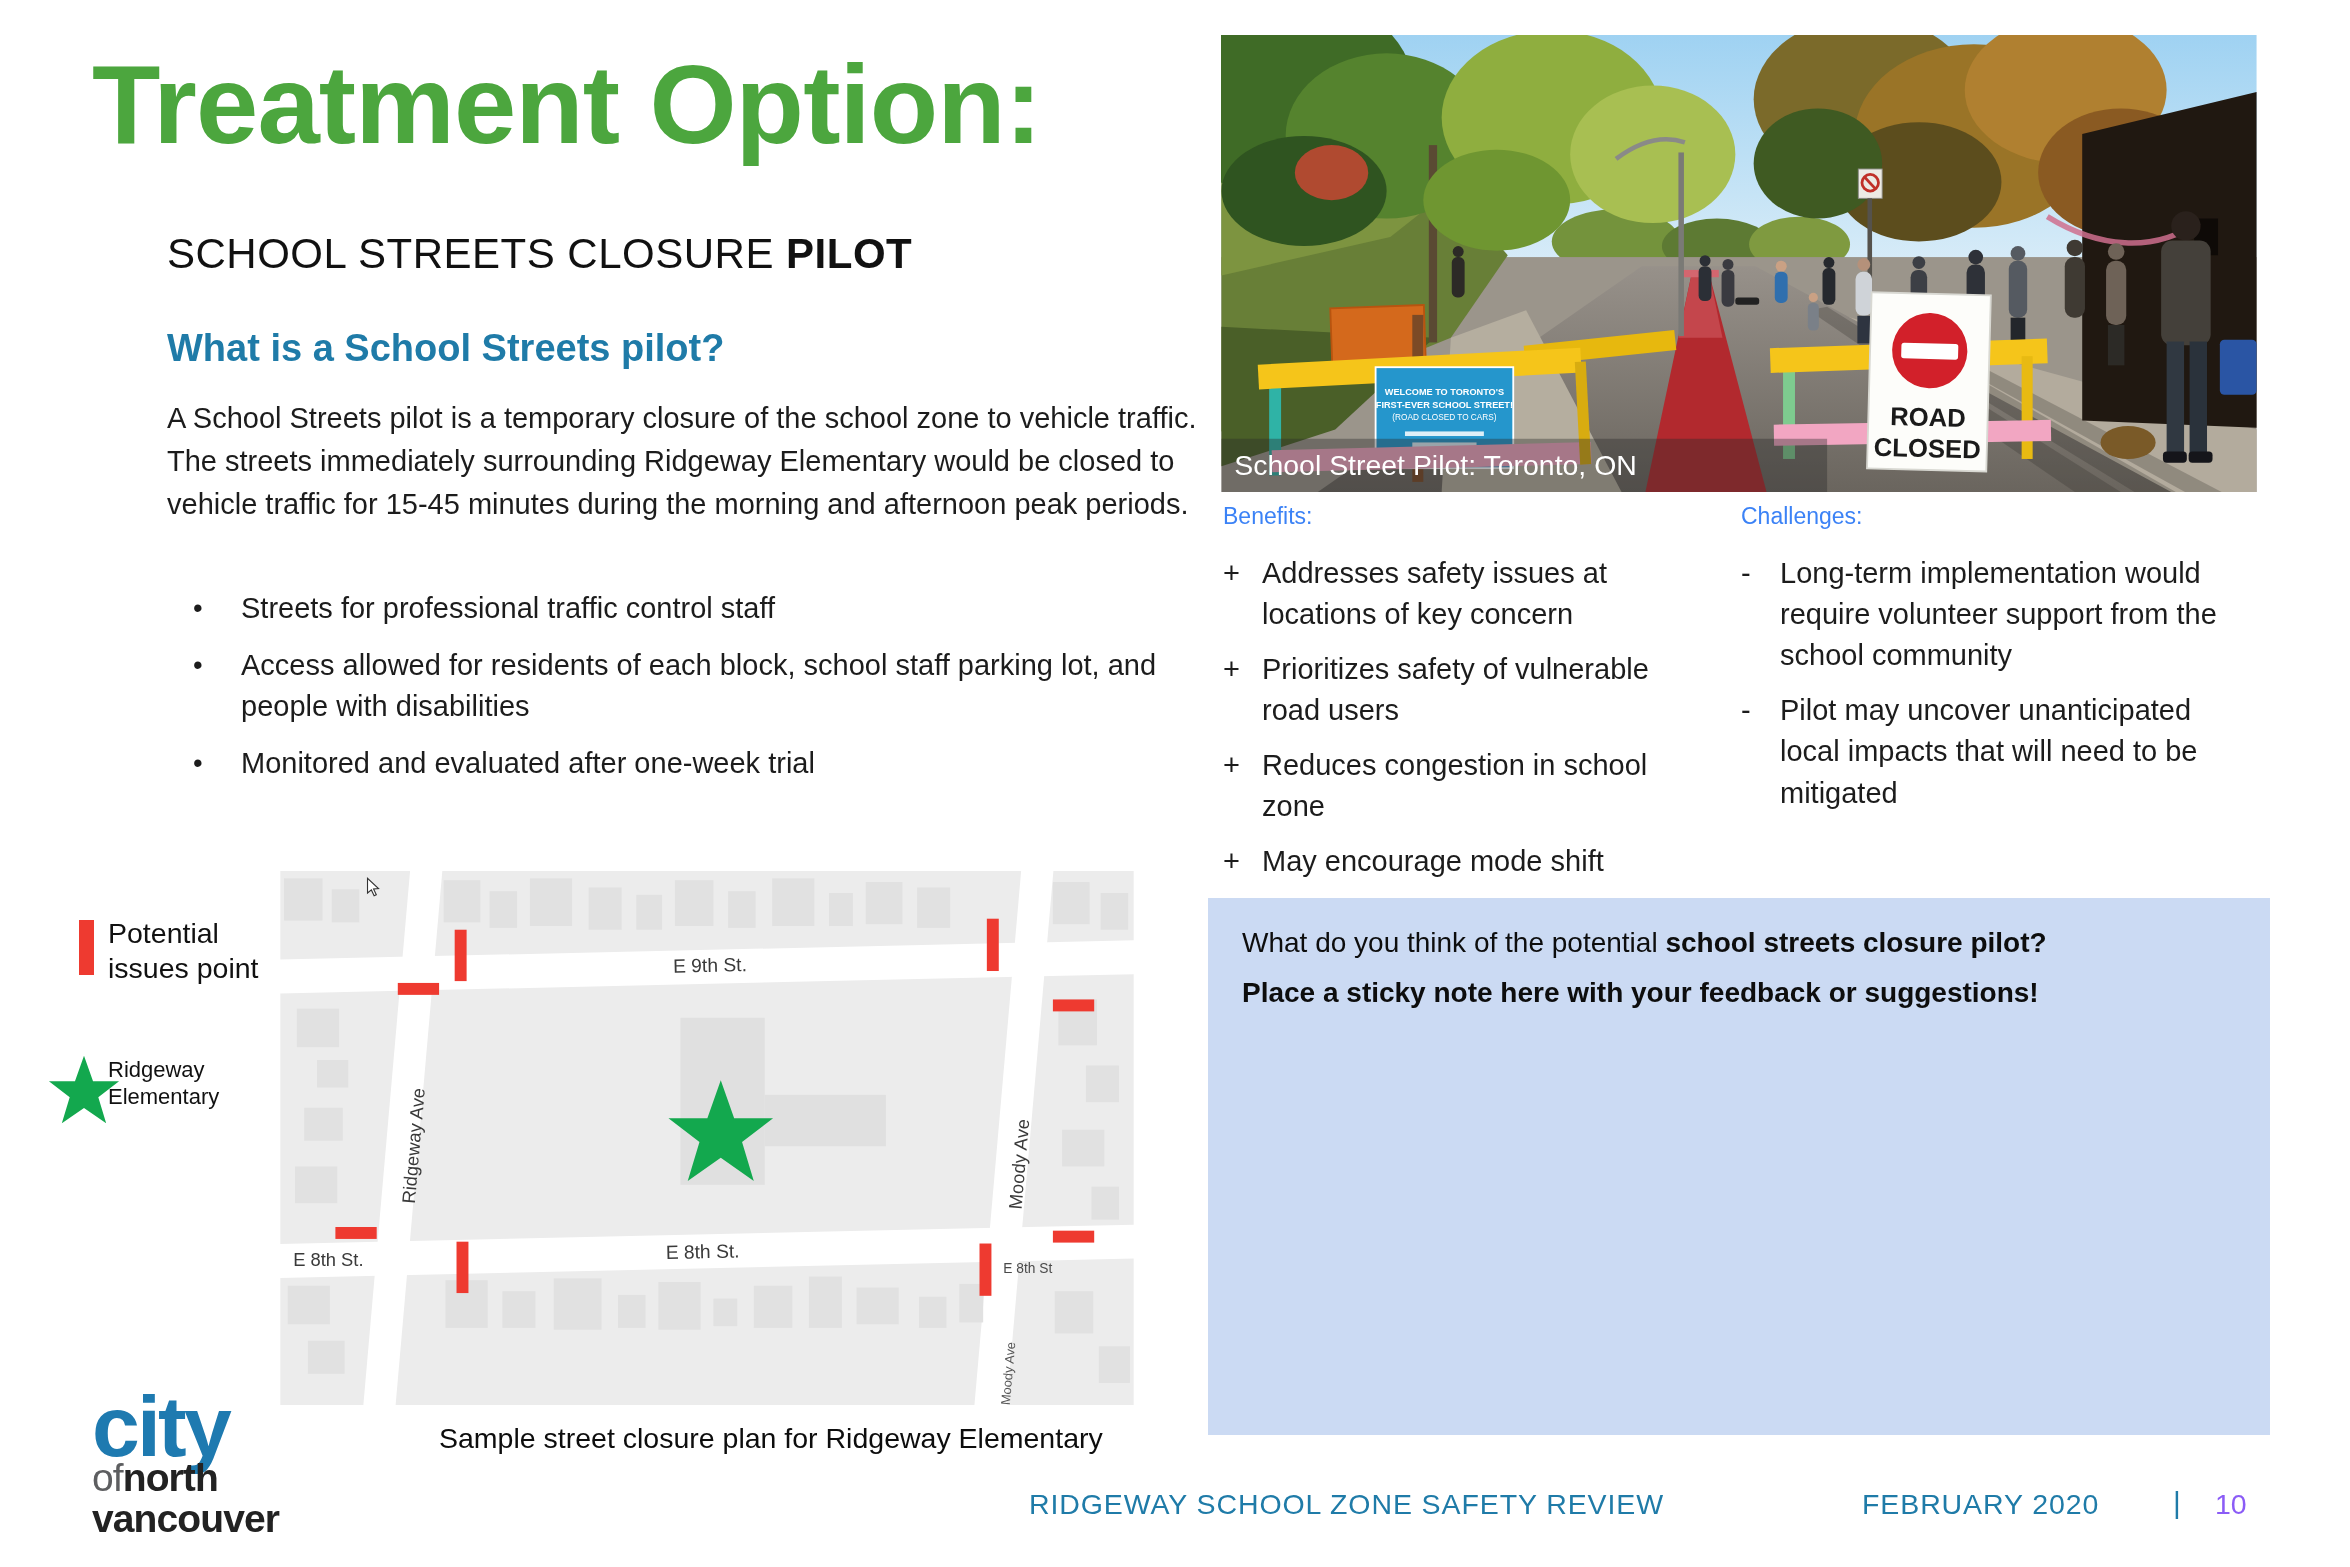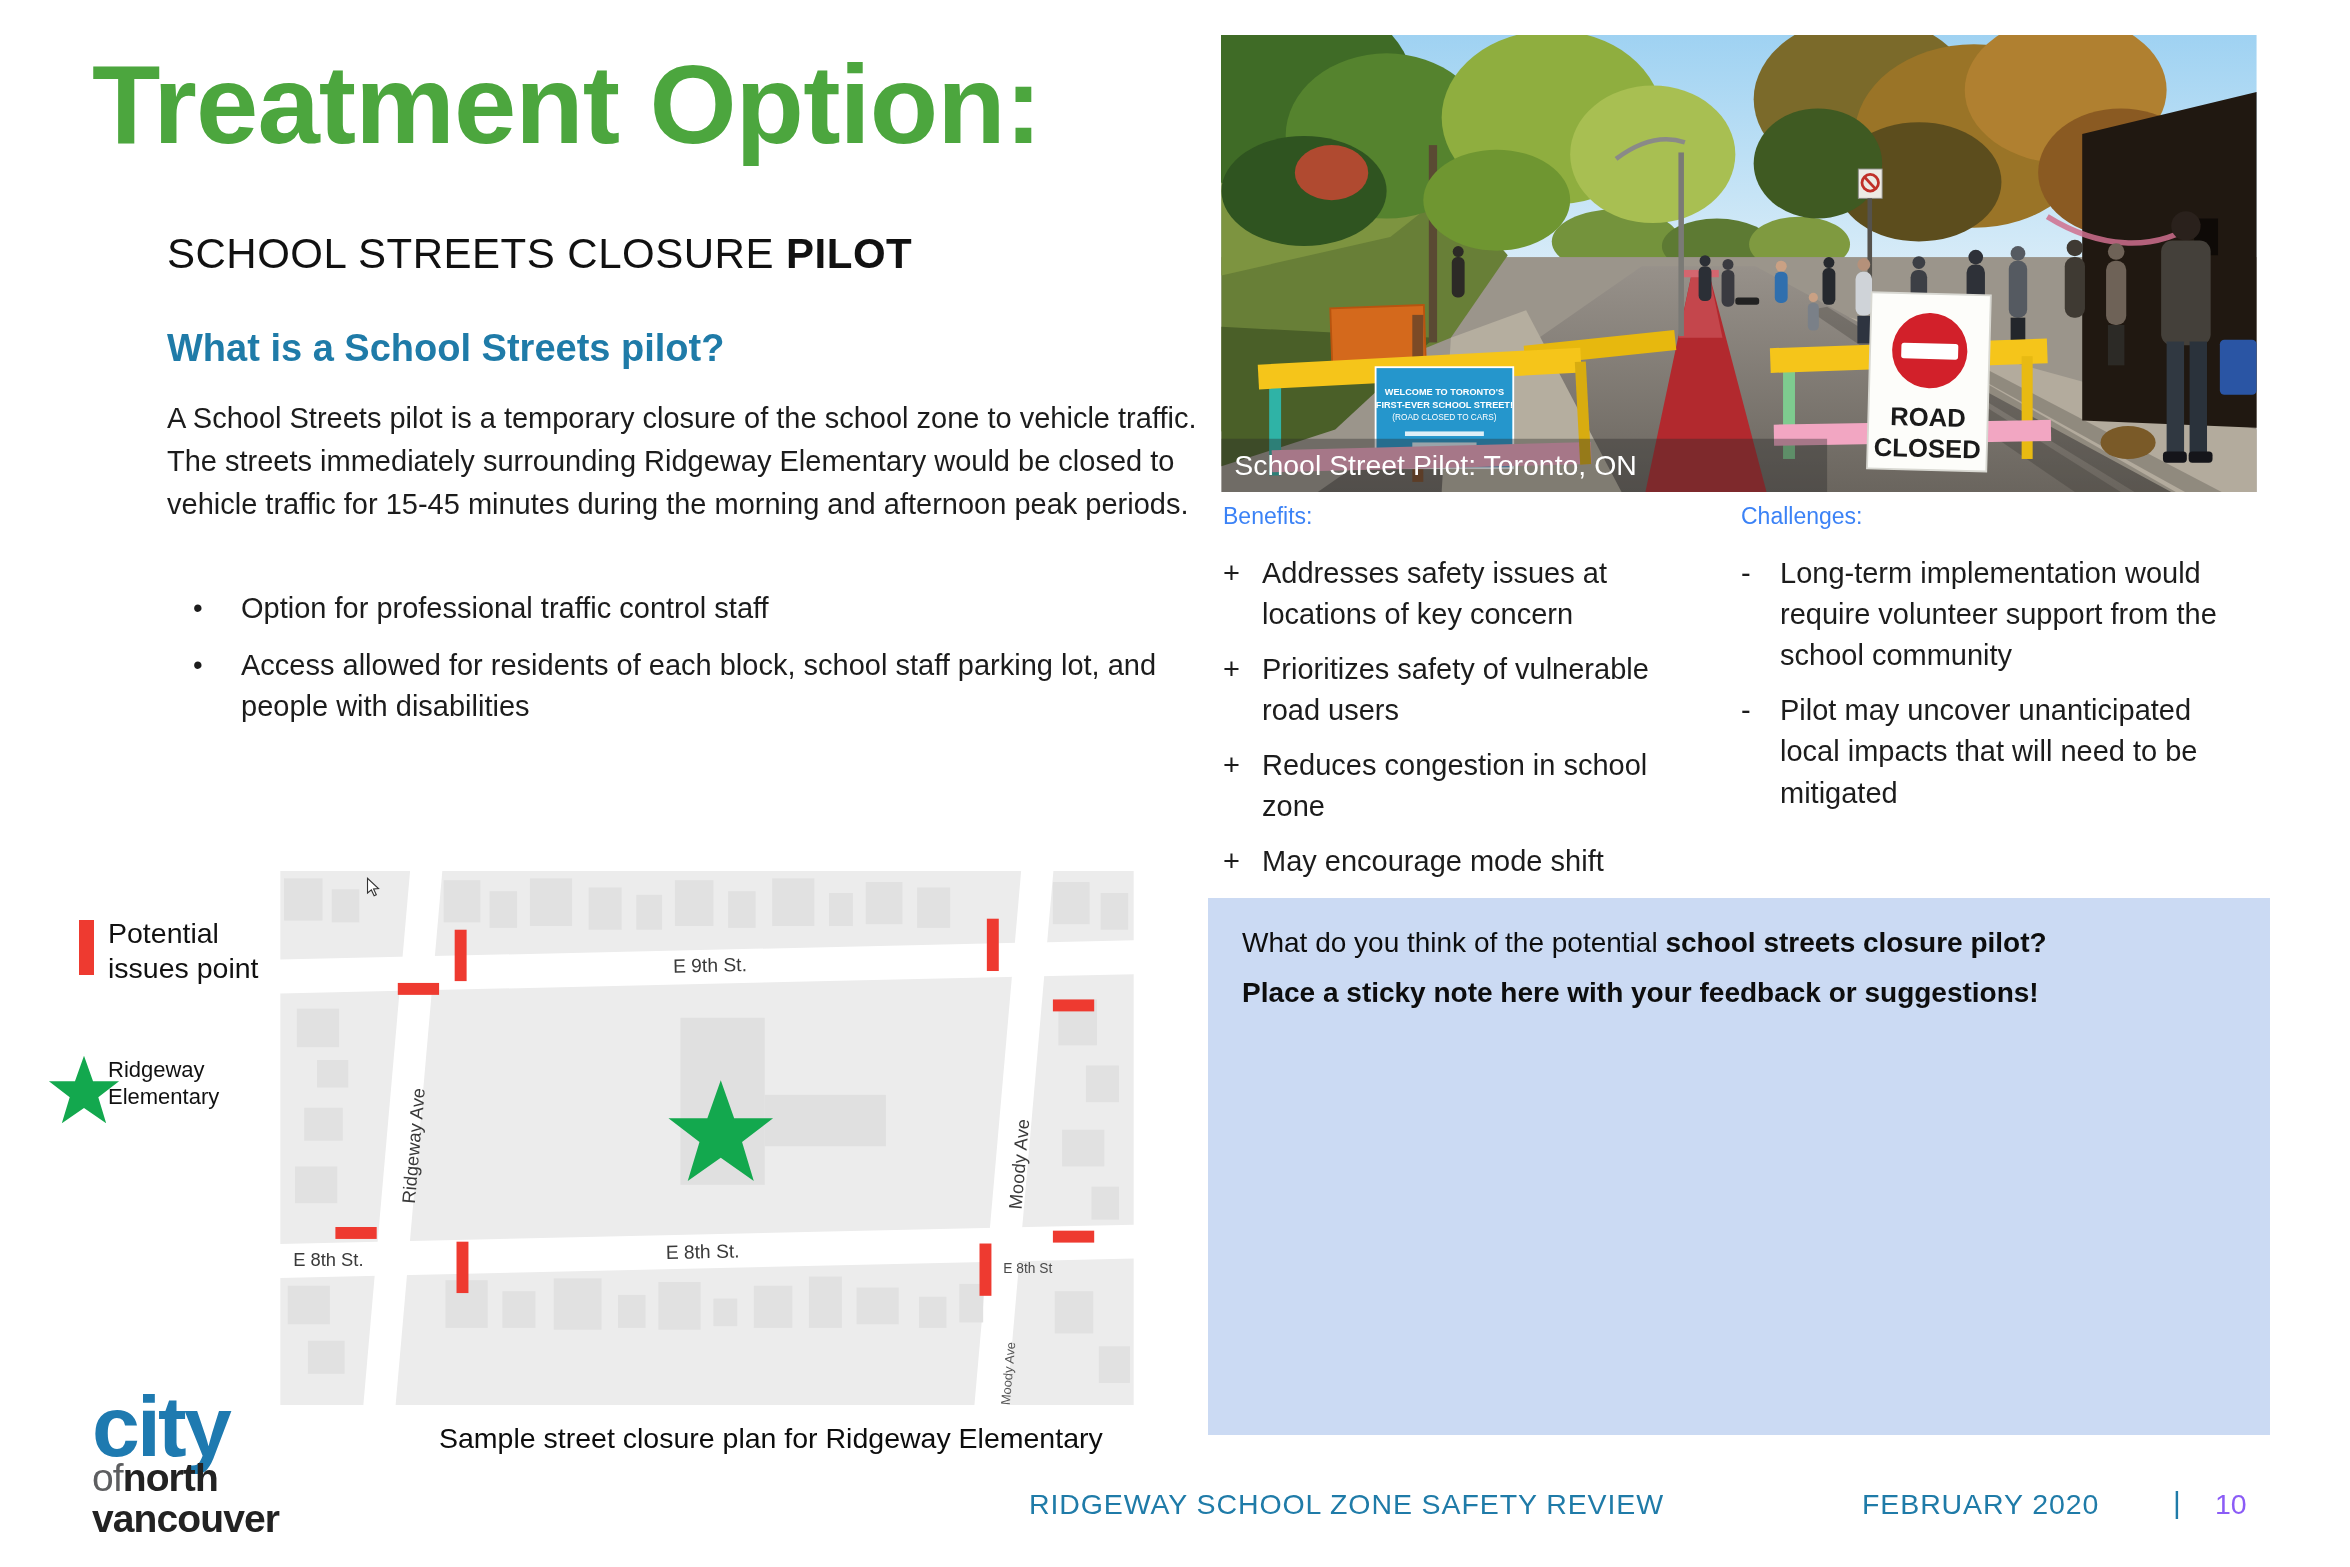--- a/index.html
+++ b/index.html
@@ -74,22 +74,23 @@
 <div class="abs subtitle">
   <span>SCHOOL STREETS CLOSURE </span><span class="bold">PILOT</span>
 </div>
 
 <div class="abs section-heading">What is a School Streets pilot?</div>
 
 <div class="abs intro-par">A School Streets pilot is a temporary closure of the school zone to vehicle traffic. The streets immediately surrounding Ridgeway Elementary would be closed to vehicle traffic for 15-45 minutes during the morning and afternoon peak periods.</div>
 
 <ul class="abs bullets">
 
-    <li>Option for professional traffic control staff</li>
+    <li>Streets for professional traffic control staff</li>
     <li>Access allowed for residents of each block, school staff parking lot, and people with disabilities</li>
+    <li>Monitored and evaluated after one-week trial</li>
   </ul>
 
 <div class="abs legend-closure-swatch"></div>
 <div class="abs legend-closure-label">Potential issues point</div>
 
 <svg class="abs legend-star" width="72" height="72" viewBox="0 0 78 78">
   <polygon points="39,2 48.8,29.5 77,29.5 54.5,46.8 63,75 39,58.4 15,75 23.5,46.8 1,29.5 29.2,29.5" fill="#13A84E"></polygon>
 </svg>
 <div class="abs legend-school-label">Ridgeway Elementary</div>
 

